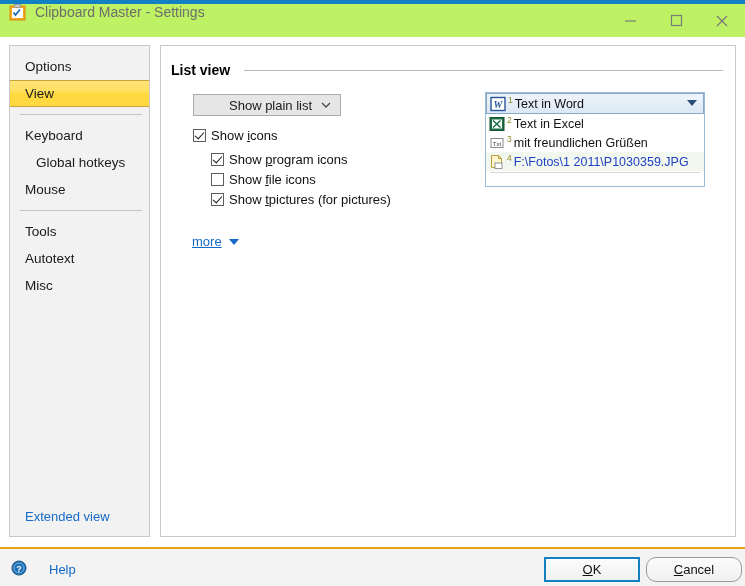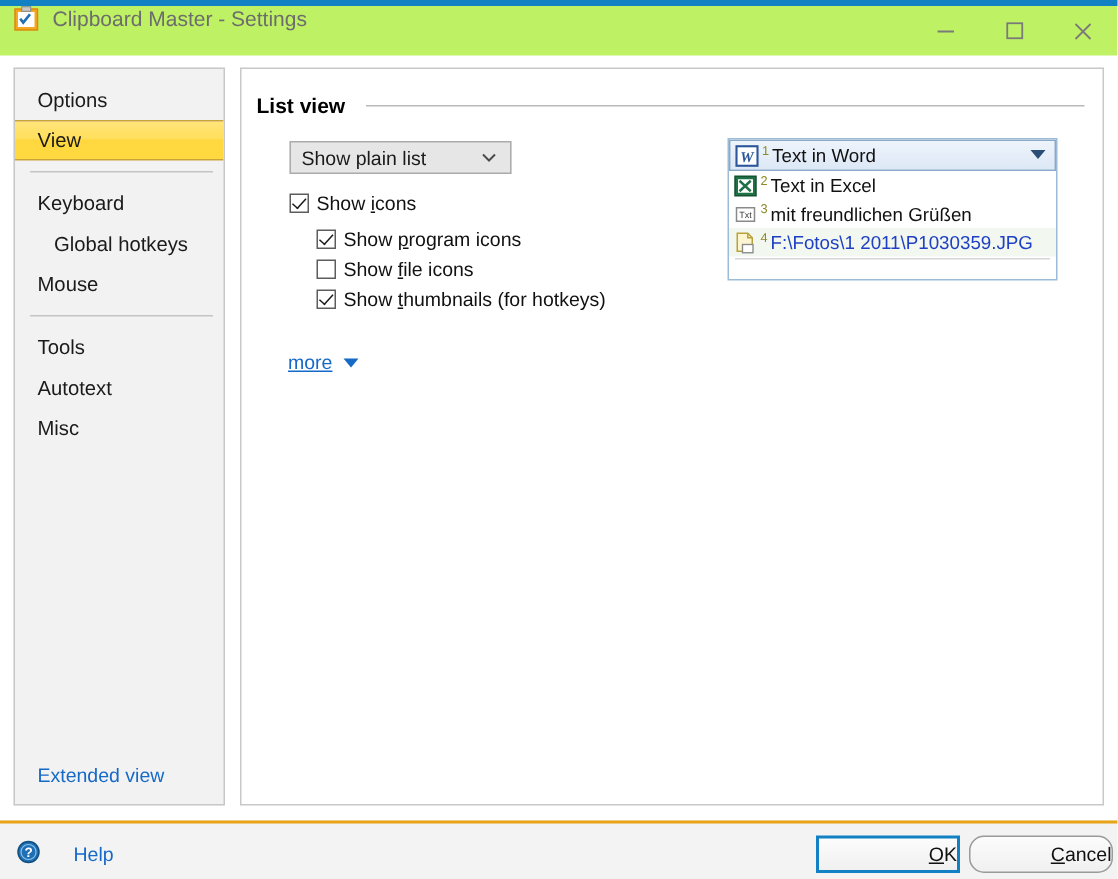--- a/index.html
+++ b/index.html
@@ -149,20 +149,21 @@
     top: 48px;
     width: 148px;
     height: 22px;
     background: #e6e6e6;
     border: 1px solid #ababab;
     box-sizing: border-box;
     display: flex;
     align-items: center;
     font-size: 13px;
     color: #1a1a1a;
+    padding-left: 28px;
   }
   #combo-label { margin-left: 7px; white-space: nowrap; }
   #combo-arrow {
     position: absolute;
     right: 8px;
     top: 4px;
   }
 
   
   .cbrow {
@@ -302,21 +303,21 @@
   .btn {
     position: absolute;
     top: 8px;
     width: 96px;
     height: 25px;
     background: linear-gradient(to bottom, #fcfcfc 0%, #f0f0f0 100%);
     border: 1px solid #9a9a9a;
     box-sizing: border-box;
     display: flex;
     align-items: center;
-    justify-content: flex-end;
+    justify-content: center;
     font-size: 13px;
     color: #111111;
   }
   #btn-ok {
     left: 544px;
     border: 2px solid #1281c4;
   }
   #btn-cancel { left: 646px; border-radius: 10px; }
 </style>
 </head>
@@ -411,21 +412,21 @@
       <span><span>Show </span><span class="acc">p</span><span>rogram icons</span></span>
     </div>
 
     <div class="cbrow" style="left:50px; top:126px;">
       <span class="cbox"></span>
       <span><span>Show </span><span class="acc">f</span><span>ile icons</span></span>
     </div>
 
     <div class="cbrow" style="left:50px; top:146px;">
       <span class="cbox checked"></span>
-      <span><span>Show </span><span class="acc">t</span><span>humbnails (for hotkeys)</span></span>
+      <span><span>Show </span><span class="acc">t</span><span>pictures (for pictures)</span></span>
     </div>
 
     <div id="more">
       <span id="more-label">more</span>
       <span id="more-arrow"></span>
     </div>
 
     <div id="preview">
 
       <div class="prow sel">

